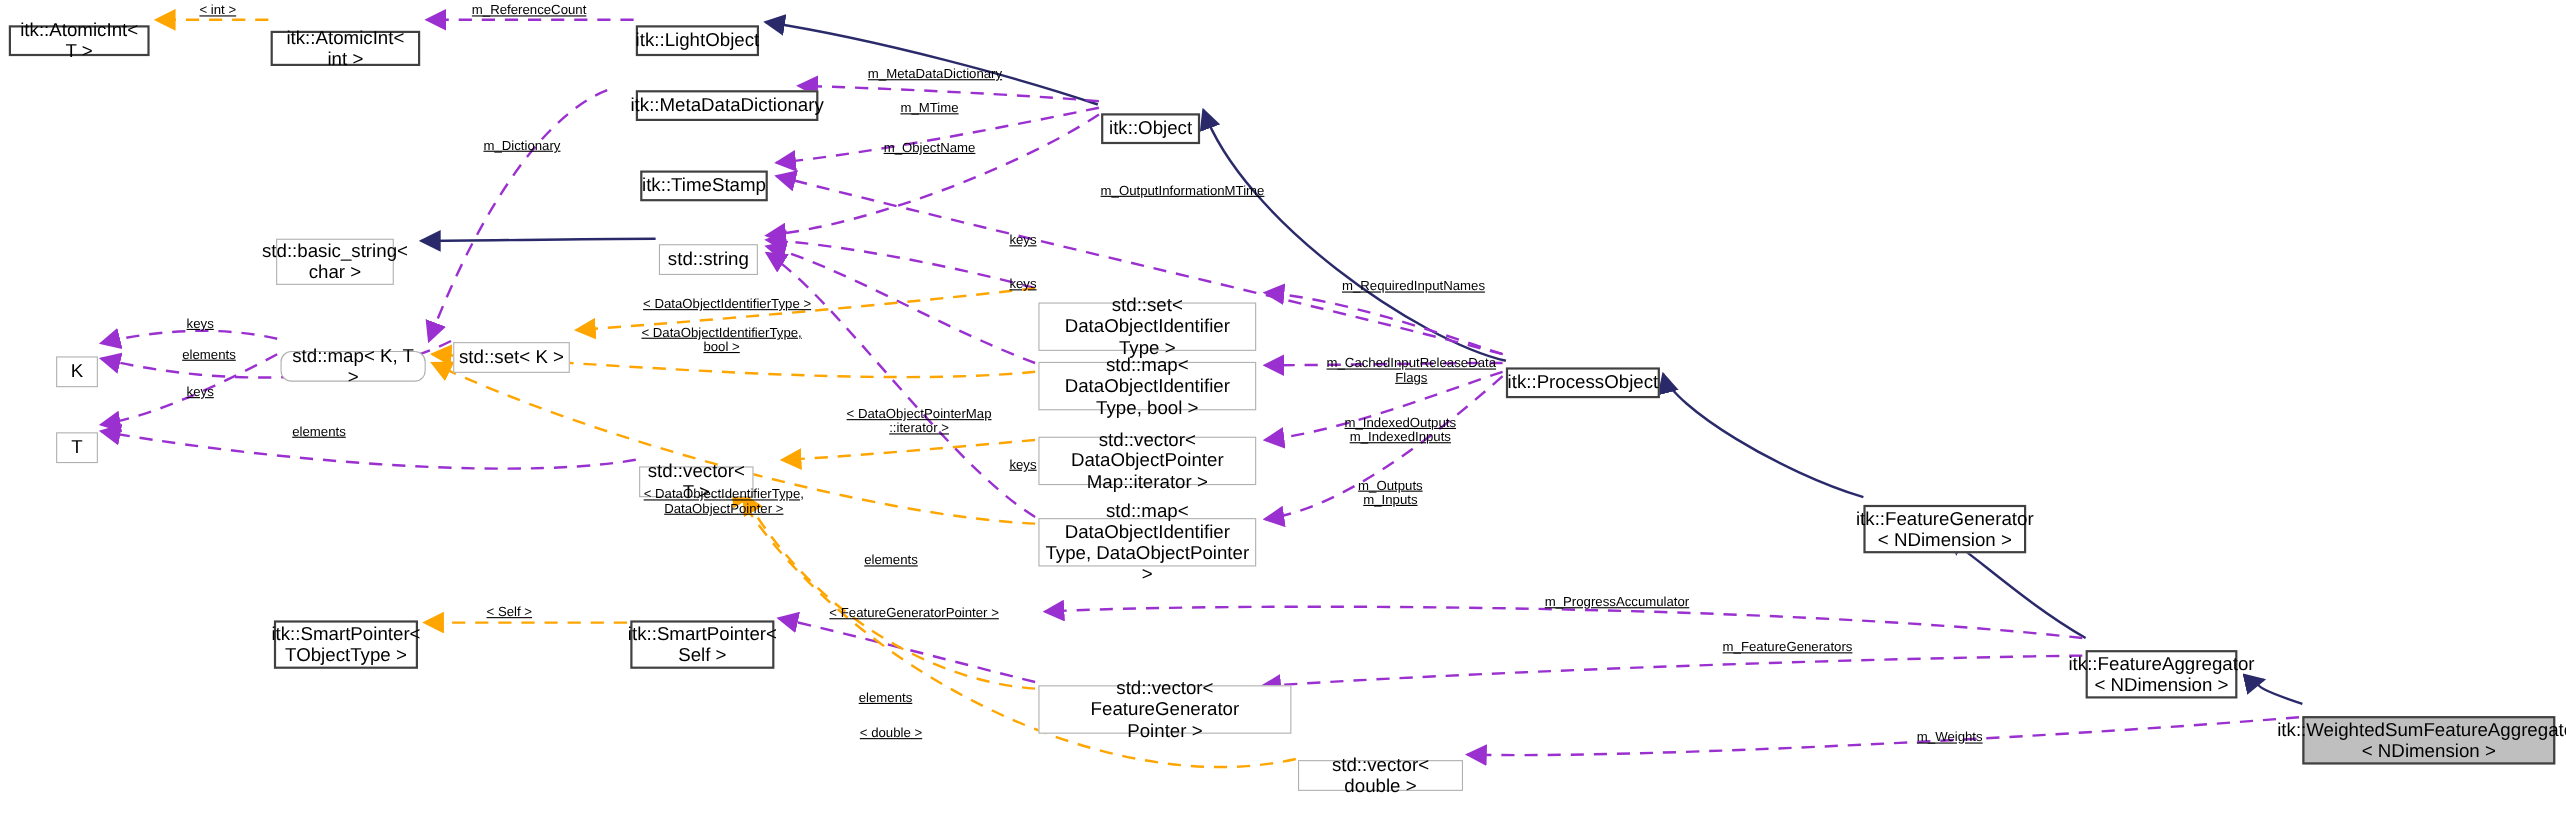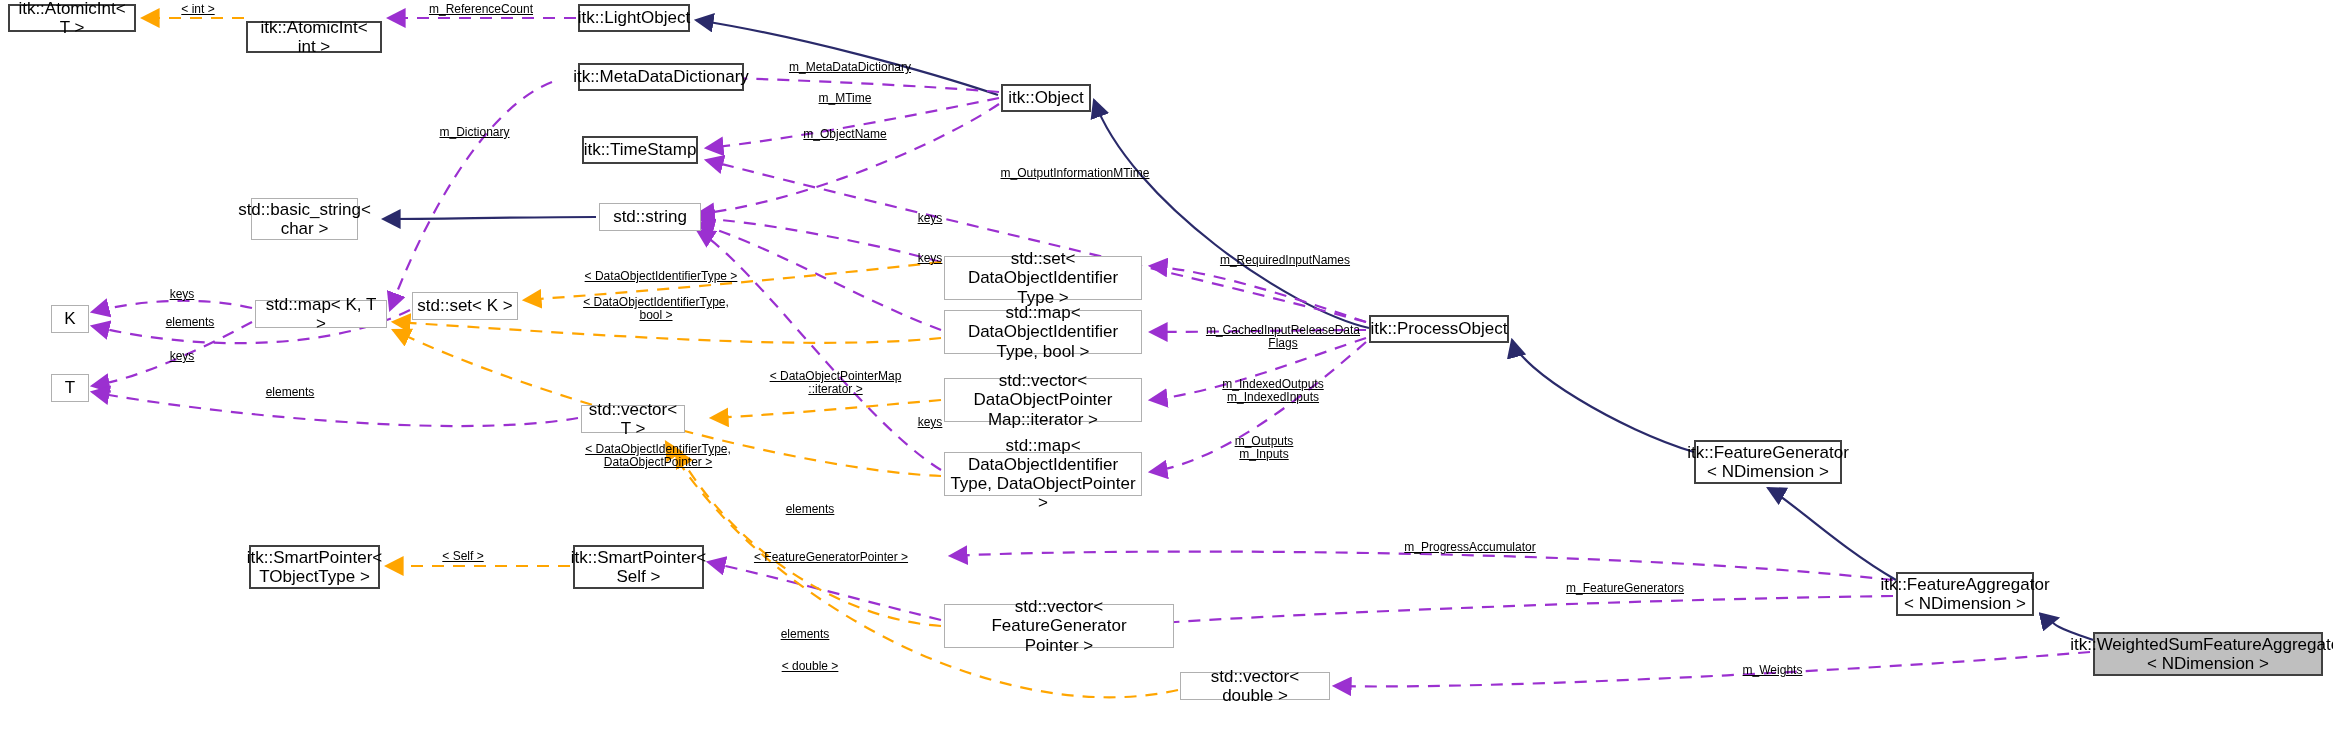--- a/index.html
+++ b/index.html
@@ -31,20 +31,21 @@
     justify-content: center;
     text-align: center;
     font-size: 17px;
     line-height: 1.12;
     color: #000000;
     background: #ffffff;
     border: 1px solid #b0b0b0;
     white-space: pre-line;
     padding: 11px 4px;
     z-index: 5;
+    margin-top: 19px;
   }
   .node.strong {
     border: 2px solid #404040;
   }
   .node.highlight {
     background: #bfbfbf;
     border: 2px solid #404040;
   }
   .edge-label {
     position: absolute;
@@ -117,30 +118,30 @@
       <path d="M 941,338 C 800,352 560,332 393,322" marker-end="url(#arrow-template)"></path>
       <path d="M 941,476 C 800,470 540,400 393,330" marker-end="url(#arrow-template)"></path>
       <path d="M 941,400 C 850,408 760,416 711,418" marker-end="url(#arrow-template)"></path>
       <path d="M 570,566 L 386,566" marker-end="url(#arrow-template)"></path>
       <path d="M 941,626 C 850,620 740,560 676,450" marker-end="url(#arrow-template)"></path>
       <path d="M 1178,690 C 1000,730 760,600 666,442" marker-end="url(#arrow-template)"></path>
     </g>
   </svg>
 
   <div class="node strong" style="left:8px;top:4px;width:128px;height:28px;">itk::AtomicInt&lt; T &gt;</div>
-  <div class="node strong" style="left:246px;top:21px;width:136px;height:32px;">itk::AtomicInt&lt; int &gt;</div>
+  <div class="node strong" style="left:246px;top:9px;width:136px;height:32px;">itk::AtomicInt&lt; int &gt;</div>
   <div class="node strong" style="left:578px;top:4px;width:112px;height:28px;">itk::LightObject</div>
   <div class="node strong" style="left:578px;top:63px;width:166px;height:28px;">itk::MetaDataDictionary</div>
   <div class="node strong" style="left:1001px;top:84px;width:90px;height:28px;">itk::Object</div>
   <div class="node strong" style="left:582px;top:136px;width:116px;height:28px;">itk::TimeStamp</div>
   <div class="node" style="left:251px;top:198px;width:107px;height:42px;">std::basic_string&lt;
 char &gt;</div>
-  <div class="node" style="left:599px;top:203px;width:102px;height:28px;">std::string</div>
+  <div class="node" style="left:599px;top:203px;width:90px;height:28px;">std::string</div>
   <div class="node" style="left:51px;top:305px;width:38px;height:28px;">K</div>
-  <div class="node" style="left:255px;top:300px;width:132px;height:28px;">std::map&lt; K, T &gt;</div>
+  <div class="node" style="left:255px;top:300px;width:132px;height:28px;border-radius:10px;">std::map&lt; K, T &gt;</div>
   <div class="node" style="left:412px;top:292px;width:106px;height:28px;">std::set&lt; K &gt;</div>
   <div class="node" style="left:944px;top:256px;width:198px;height:44px;">std::set&lt; DataObjectIdentifier
 Type &gt;</div>
   <div class="node" style="left:944px;top:310px;width:198px;height:44px;">std::map&lt; DataObjectIdentifier
 Type, bool &gt;</div>
   <div class="node strong" style="left:1369px;top:315px;width:140px;height:28px;">itk::ProcessObject</div>
   <div class="node" style="left:51px;top:374px;width:38px;height:28px;">T</div>
   <div class="node" style="left:944px;top:378px;width:198px;height:44px;">std::vector&lt; DataObjectPointer
 Map::iterator &gt;</div>
   <div class="node" style="left:581px;top:405px;width:104px;height:28px;">std::vector&lt; T &gt;</div>

